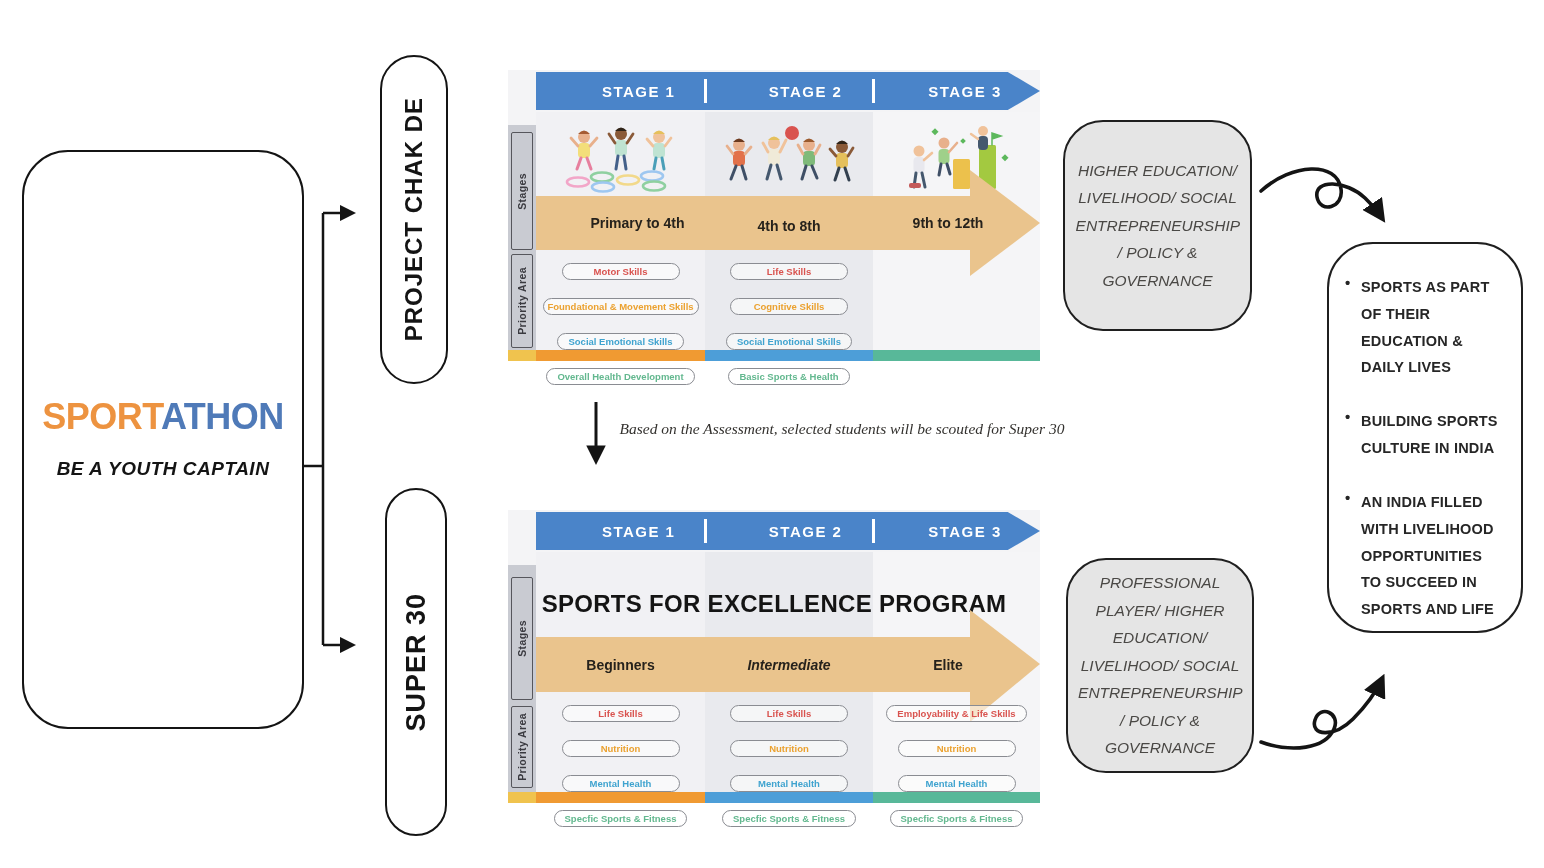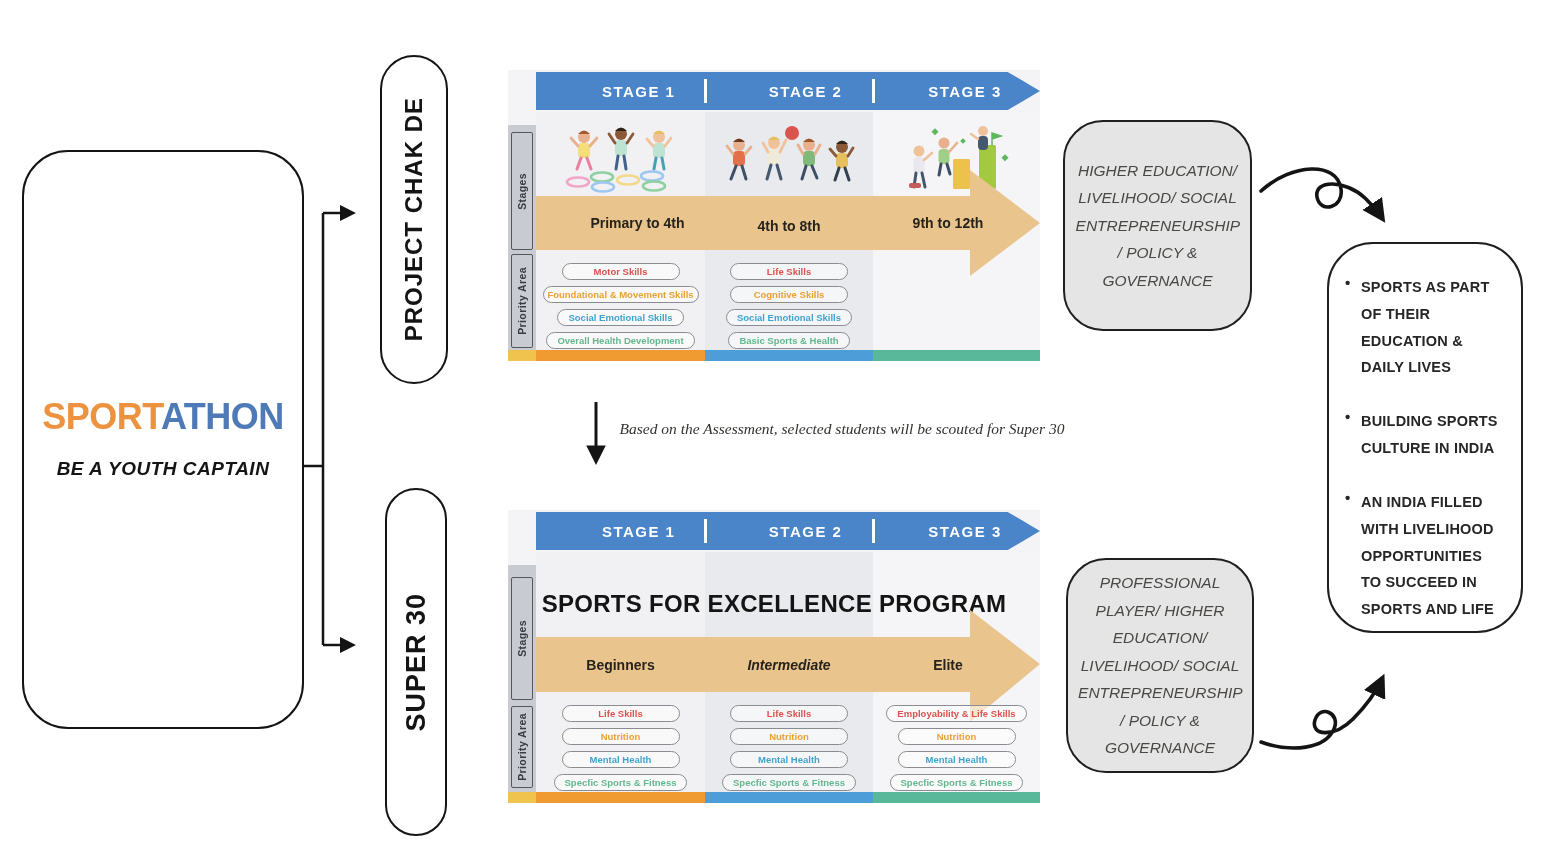--- a/index.html
+++ b/index.html
@@ -59,21 +59,21 @@
   }
   .side-label .vtext{
     writing-mode:vertical-rl;transform:rotate(180deg);
     font-size:10.5px;font-weight:bold;color:#3a3a40;letter-spacing:.4px;white-space:nowrap;
   }
   
   .tan-svg{position:absolute;left:0;top:0;}
   .lvl-label{position:absolute;font-size:14px;font-weight:bold;color:#26221c;text-align:center;}
   .program-title{position:absolute;left:28px;width:476px;text-align:center;font-size:24px;font-weight:bold;letter-spacing:.3px;color:#141414;}
   
-  .pills{position:absolute;display:flex;flex-direction:column;align-items:center;gap:6px;}
+  .pills{position:absolute;display:flex;flex-direction:column;align-items:center;gap:18px;}
   .ppill{
     height:17px;min-width:118px;max-width:156px;padding:0 10px;box-sizing:border-box;
     border:1.5px solid #8a8c92;border-radius:10px;background:rgba(255,255,255,.55);
     display:flex;align-items:center;justify-content:center;
     font-size:9.5px;font-weight:bold;white-space:nowrap;
   }
   .c0{color:#d9534f;} .c1{color:#eba12f;} .c2{color:#3fa3cf;} .c3{color:#63b88f;}
   
   .bar{position:absolute;height:11px;}
   .bar-y{left:0;width:28px;background:#f0c34e;}

